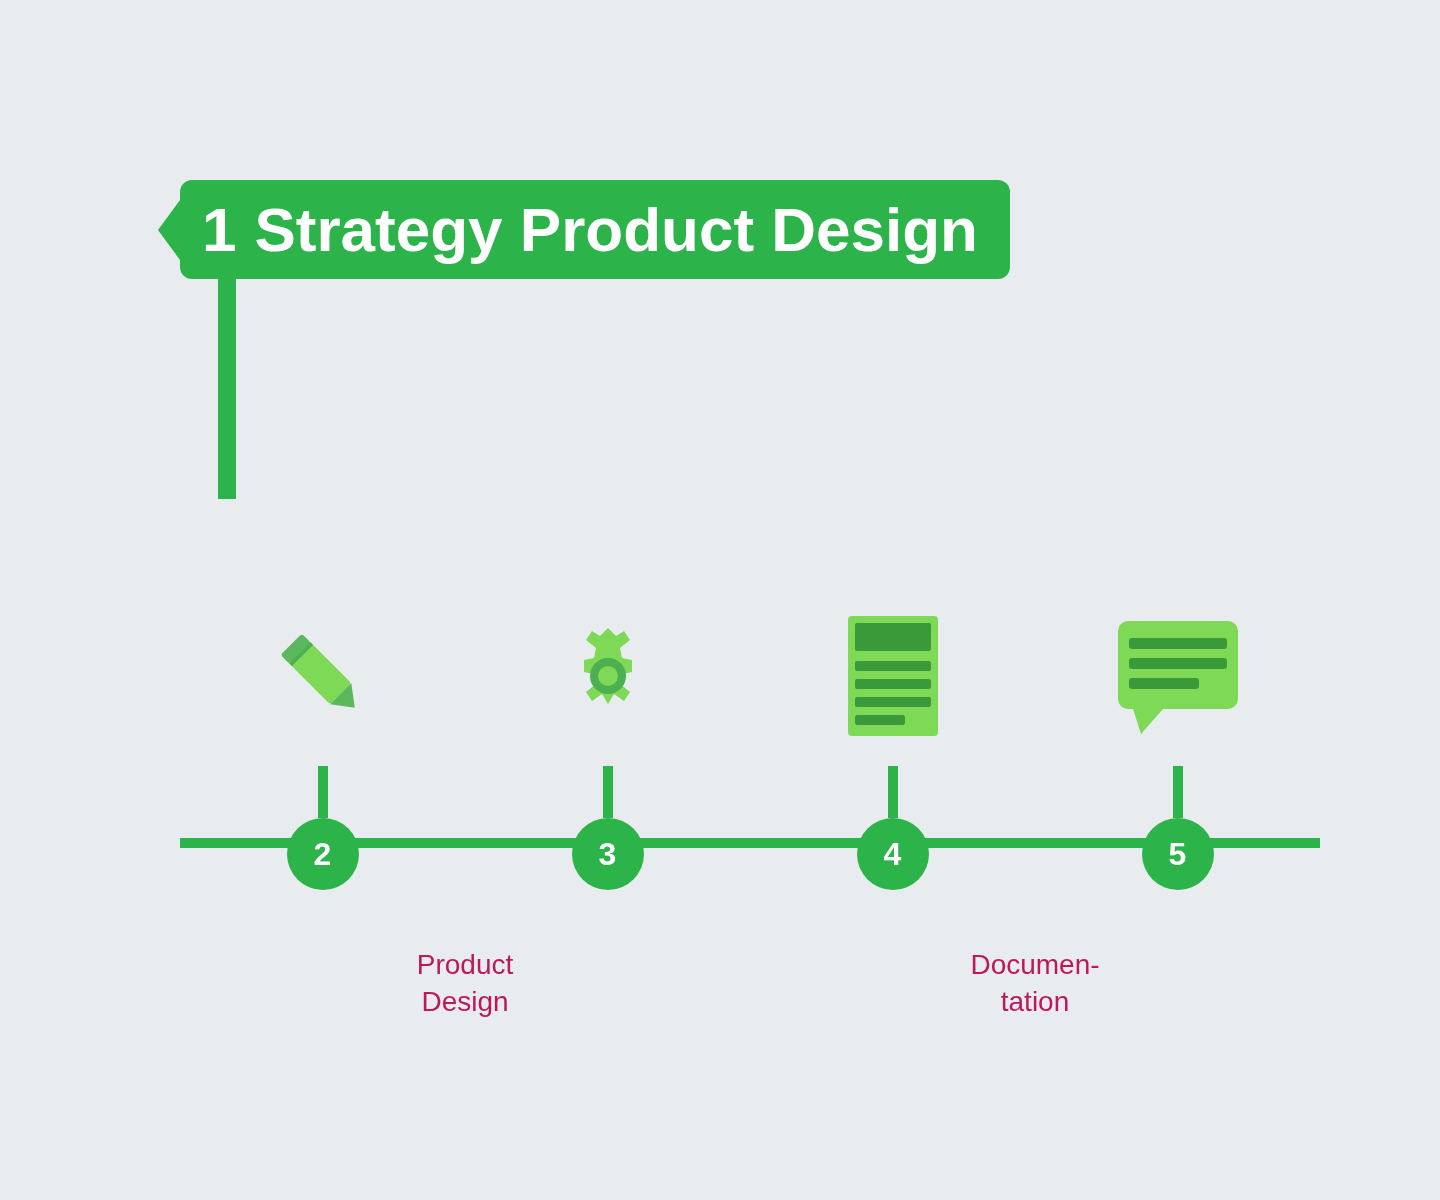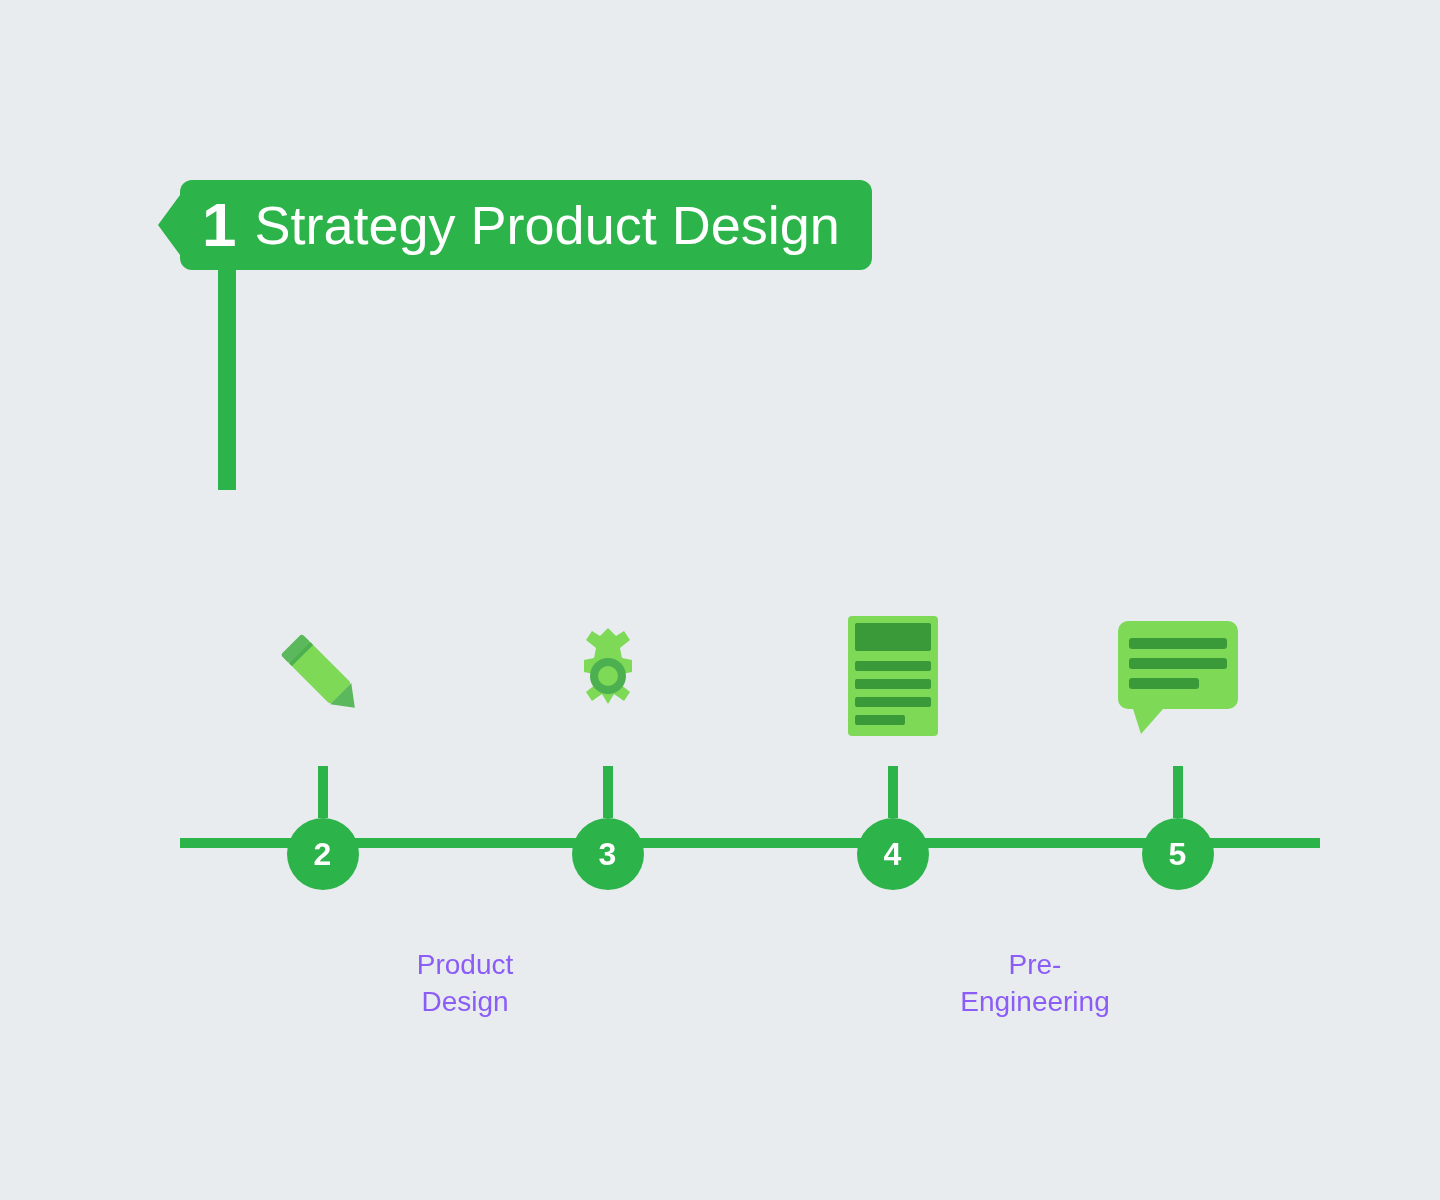--- a/index.html
+++ b/index.html
@@ -61,22 +61,22 @@
       border-right: 22px solid #2cb34a;
     }
 
     .step1-badge .num {
       font-size: 62px;
       font-weight: 900;
       line-height: 1;
     }
 
     .step1-badge .title {
-      font-size: 54px;
-      font-weight: 400;
+      font-size: 62px;
+      font-weight: 700;
       white-space: nowrap;
     }
 
     
     .step1-stem {
       width: 18px;
       height: 220px;
       background-color: #2cb34a;
       margin-left: 38px;
     }
@@ -155,21 +155,21 @@
       bottom: -130px;
       left: 60px;
       right: 0;
       display: flex;
     }
 
     .node-label {
       flex: 1;
       text-align: center;
       font-size: 28px;
-      color: #8b5cf6;
+      color: #be185d;
       line-height: 1.3;
     }
 
     
 
     
     .pencil-icon svg {
       width: 110px;
       height: 110px;
     }
@@ -283,18 +283,18 @@
           </svg>
         </div>
         <div class="node-stem"></div>
         <div class="node-circle">5</div>
       </div>
 
     </div>
 
     <div class="node-labels">
       <div class="node-label">Product<br>Design</div>
-      <div class="node-label">Pre-<br>Engineering</div>
+      <div class="node-label">Documen-<br>tation</div>
     </div>
 
   </div>
 
 </div>
 
 </body></html>

